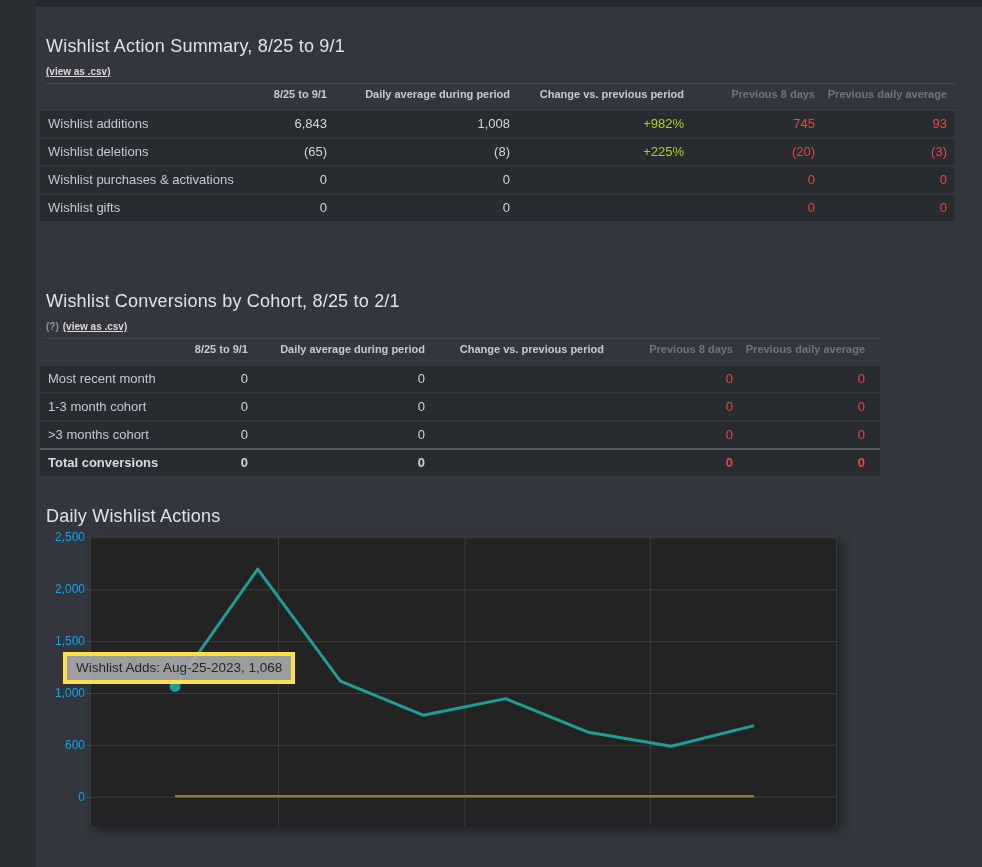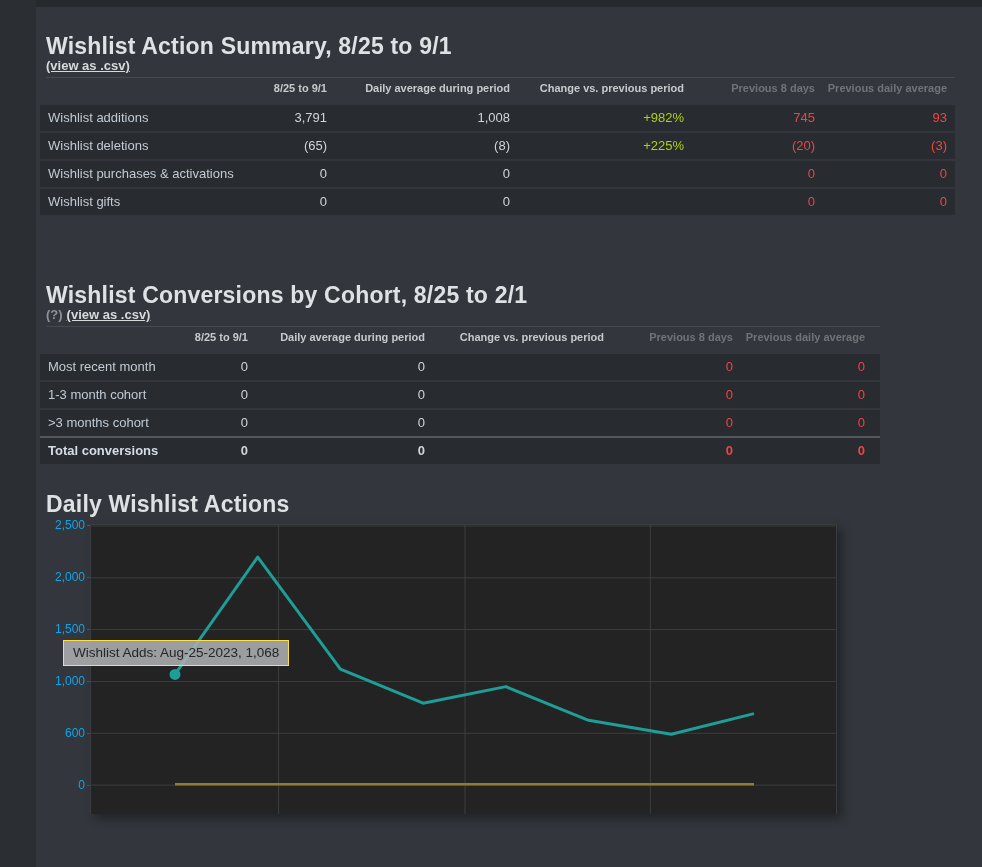--- a/index.html
+++ b/index.html
@@ -9,32 +9,32 @@
     background:#33373d;
     overflow:hidden;
     font-family:"Liberation Sans","DejaVu Sans",sans-serif;
   }
   .top-edge   { position:absolute; left:0; top:0; width:982px; height:7px;  background:#26292d; }
   .left-edge  { position:absolute; left:0; top:0; width:36px;  height:867px; background:#2b2e33; }
   .content    { position:absolute; left:36px; top:7px; width:946px; }
 
   .section-title {
     margin:0 12px 0 10px;
-    font-size:23px; font-weight:bold; color:#dfe2e5;
+    font-size:18px; font-weight:normal; color:#dfe2e5;
     letter-spacing:.2px; line-height:24px;
   }
   .s1 { margin-top:27px; }
   .s2 { margin-top:68px; }
   .s3 { margin-top:28px; }
 
   .csv-line {
-    margin:1px 0 0 10px;
+    margin:7px 0 0 10px;
     padding-bottom:4px;
     border-bottom:1px solid #45484e;
-    font-size:13px; font-weight:bold; line-height:14px;
+    font-size:10px; font-weight:bold; line-height:14px;
     color:#9a9da1;
   }
   .csv-line.w1 { width:909px; }
   .csv-line.w2 { width:834px; }
   .csv-link { color:#d7d9db; text-decoration:underline; cursor:pointer; }
   .help-link { color:#8f9296; text-decoration:none; margin-right:4px; cursor:pointer; }
 
   table { border-collapse:collapse; table-layout:fixed; margin:2px 0 0 4px; }
   .t1 { width:915px; }
   .t2 { width:840px; }
@@ -69,21 +69,21 @@
     position:absolute; left:0; width:49px;
     text-align:right; font-size:12px; color:#0ea5e9; line-height:18px;
   }
   .ytick::after {
     content:''; position:absolute; right:-6px; top:9px;
     width:4px; height:1px; background:#55585b;
   }
   .chart-tooltip {
     position:absolute; left:27px; top:124px; z-index:5;
     background:rgba(172,174,176,.88);
-    border:1px solid #fde047;
+    border:4px solid #fde047;
     color:#242628; font-size:13.5px; line-height:19px;
     padding:2px 9px 3px 9px; white-space:nowrap;
   }
 </style>
 </head>
 <body>
 
 <div class="top-edge"></div>
 <div class="left-edge"></div>
 
@@ -108,21 +108,21 @@
           <th>8/25 to 9/1</th>
           <th>Daily average during period</th>
           <th>Change vs. previous period</th>
           <th class="gray">Previous 8 days</th>
           <th class="gray last">Previous daily average</th>
         </tr>
       </thead>
       <tbody>
         <tr>
           <td class="lbl">Wishlist additions</td>
-          <td class="num w">3,791</td>
+          <td class="num w">6,843</td>
           <td class="num w">1,008</td>
           <td class="num pos">+982%</td>
           <td class="num g">745</td>
           <td class="num g last">93</td>
         </tr>
         <tr>
           <td class="lbl">Wishlist deletions</td>
           <td class="num w">(65)</td>
           <td class="num w">(8)</td>
           <td class="num pos">+225%</td>

